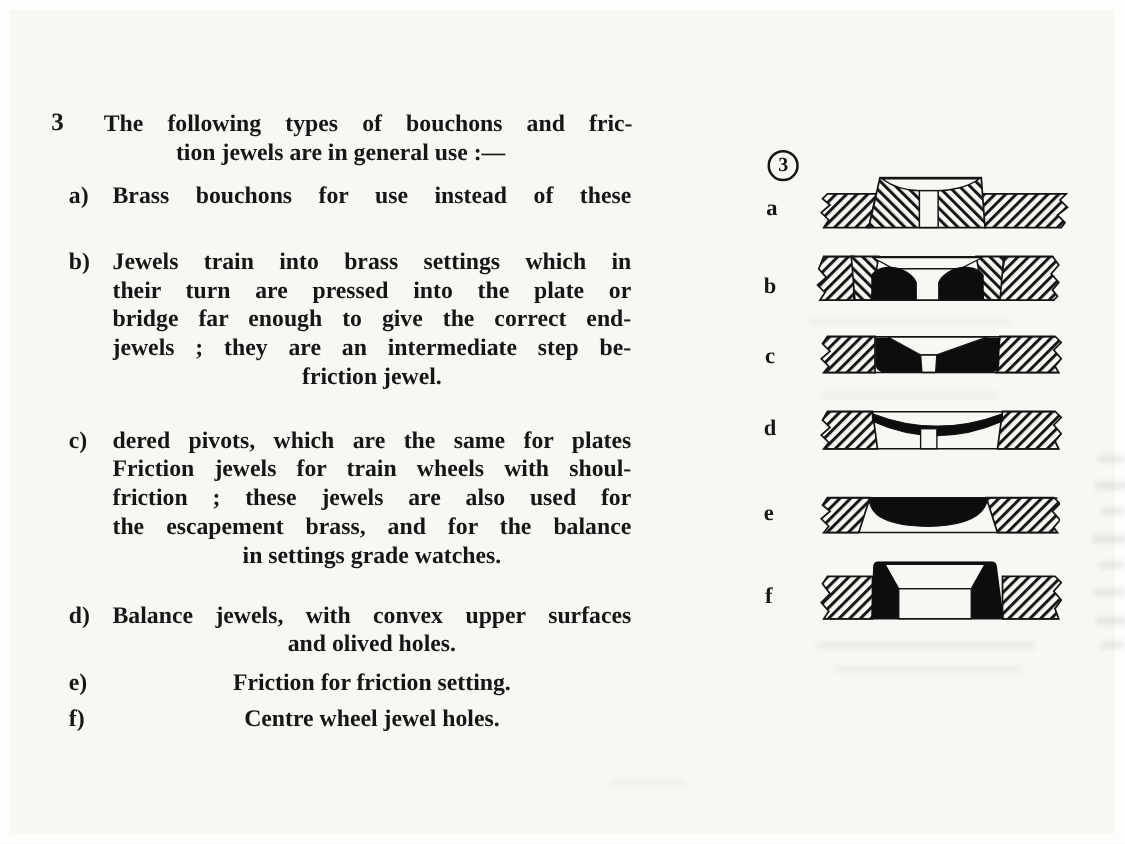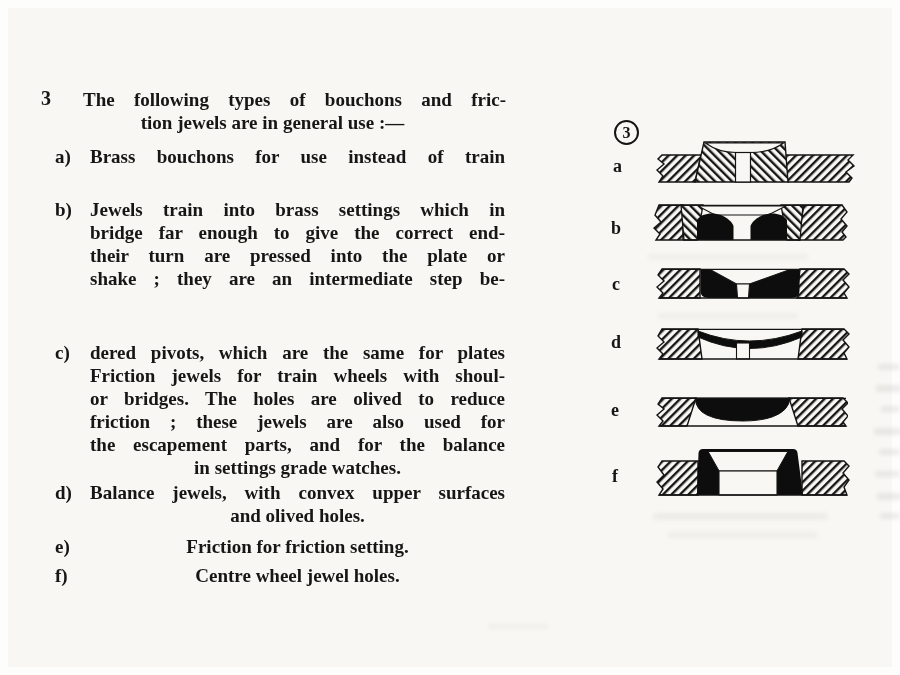--- a/index.html
+++ b/index.html
@@ -55,36 +55,36 @@
     <div class="intro-line1">
       <span class="para-num">3</span>
       <div class="jwrap j">The following types of bouchons and fric-</div>
     </div>
     <div class="plain">tion jewels are in general use :—</div>
   </div>
 
   <div id="items">
       <div class="item" style="top: 137px;">
         <span class="letter">a)</span>
-        <div class="j">Brass bouchons for use instead of train</div>
+        <div class="j">Brass bouchons for use instead of these</div>
       </div>
       <div class="item" style="top: 190px;">
         <span class="letter">b)</span>
         <div class="j">Jewels train into brass settings which in</div>
+        <div class="j">their turn are pressed into the plate or</div>
         <div class="j">bridge far enough to give the correct end-</div>
-        <div class="j">their turn are pressed into the plate or</div>
-        <div class="j">shake ; they are an intermediate step be-</div>
+        <div class="j">jewels ; they are an intermediate step be-</div>
+        <div class="plain">friction jewel.</div>
       </div>
       <div class="item" style="top: 333px;">
         <span class="letter">c)</span>
         <div class="j">dered pivots, which are the same for plates</div>
         <div class="j">Friction jewels for train wheels with shoul-</div>
-        <div class="j">or bridges. The holes are olived to reduce</div>
         <div class="j">friction ; these jewels are also used for</div>
-        <div class="j">the escapement parts, and for the balance</div>
+        <div class="j">the escapement brass, and for the balance</div>
         <div class="plain">in settings grade watches.</div>
       </div>
       <div class="item" style="top: 473px;">
         <span class="letter">d)</span>
         <div class="j">Balance jewels, with convex upper surfaces</div>
         <div class="plain">and olived holes.</div>
       </div>
       <div class="item" style="top: 527px;">
         <span class="letter">e)</span>
         <div class="plain">Friction for friction setting.</div>

